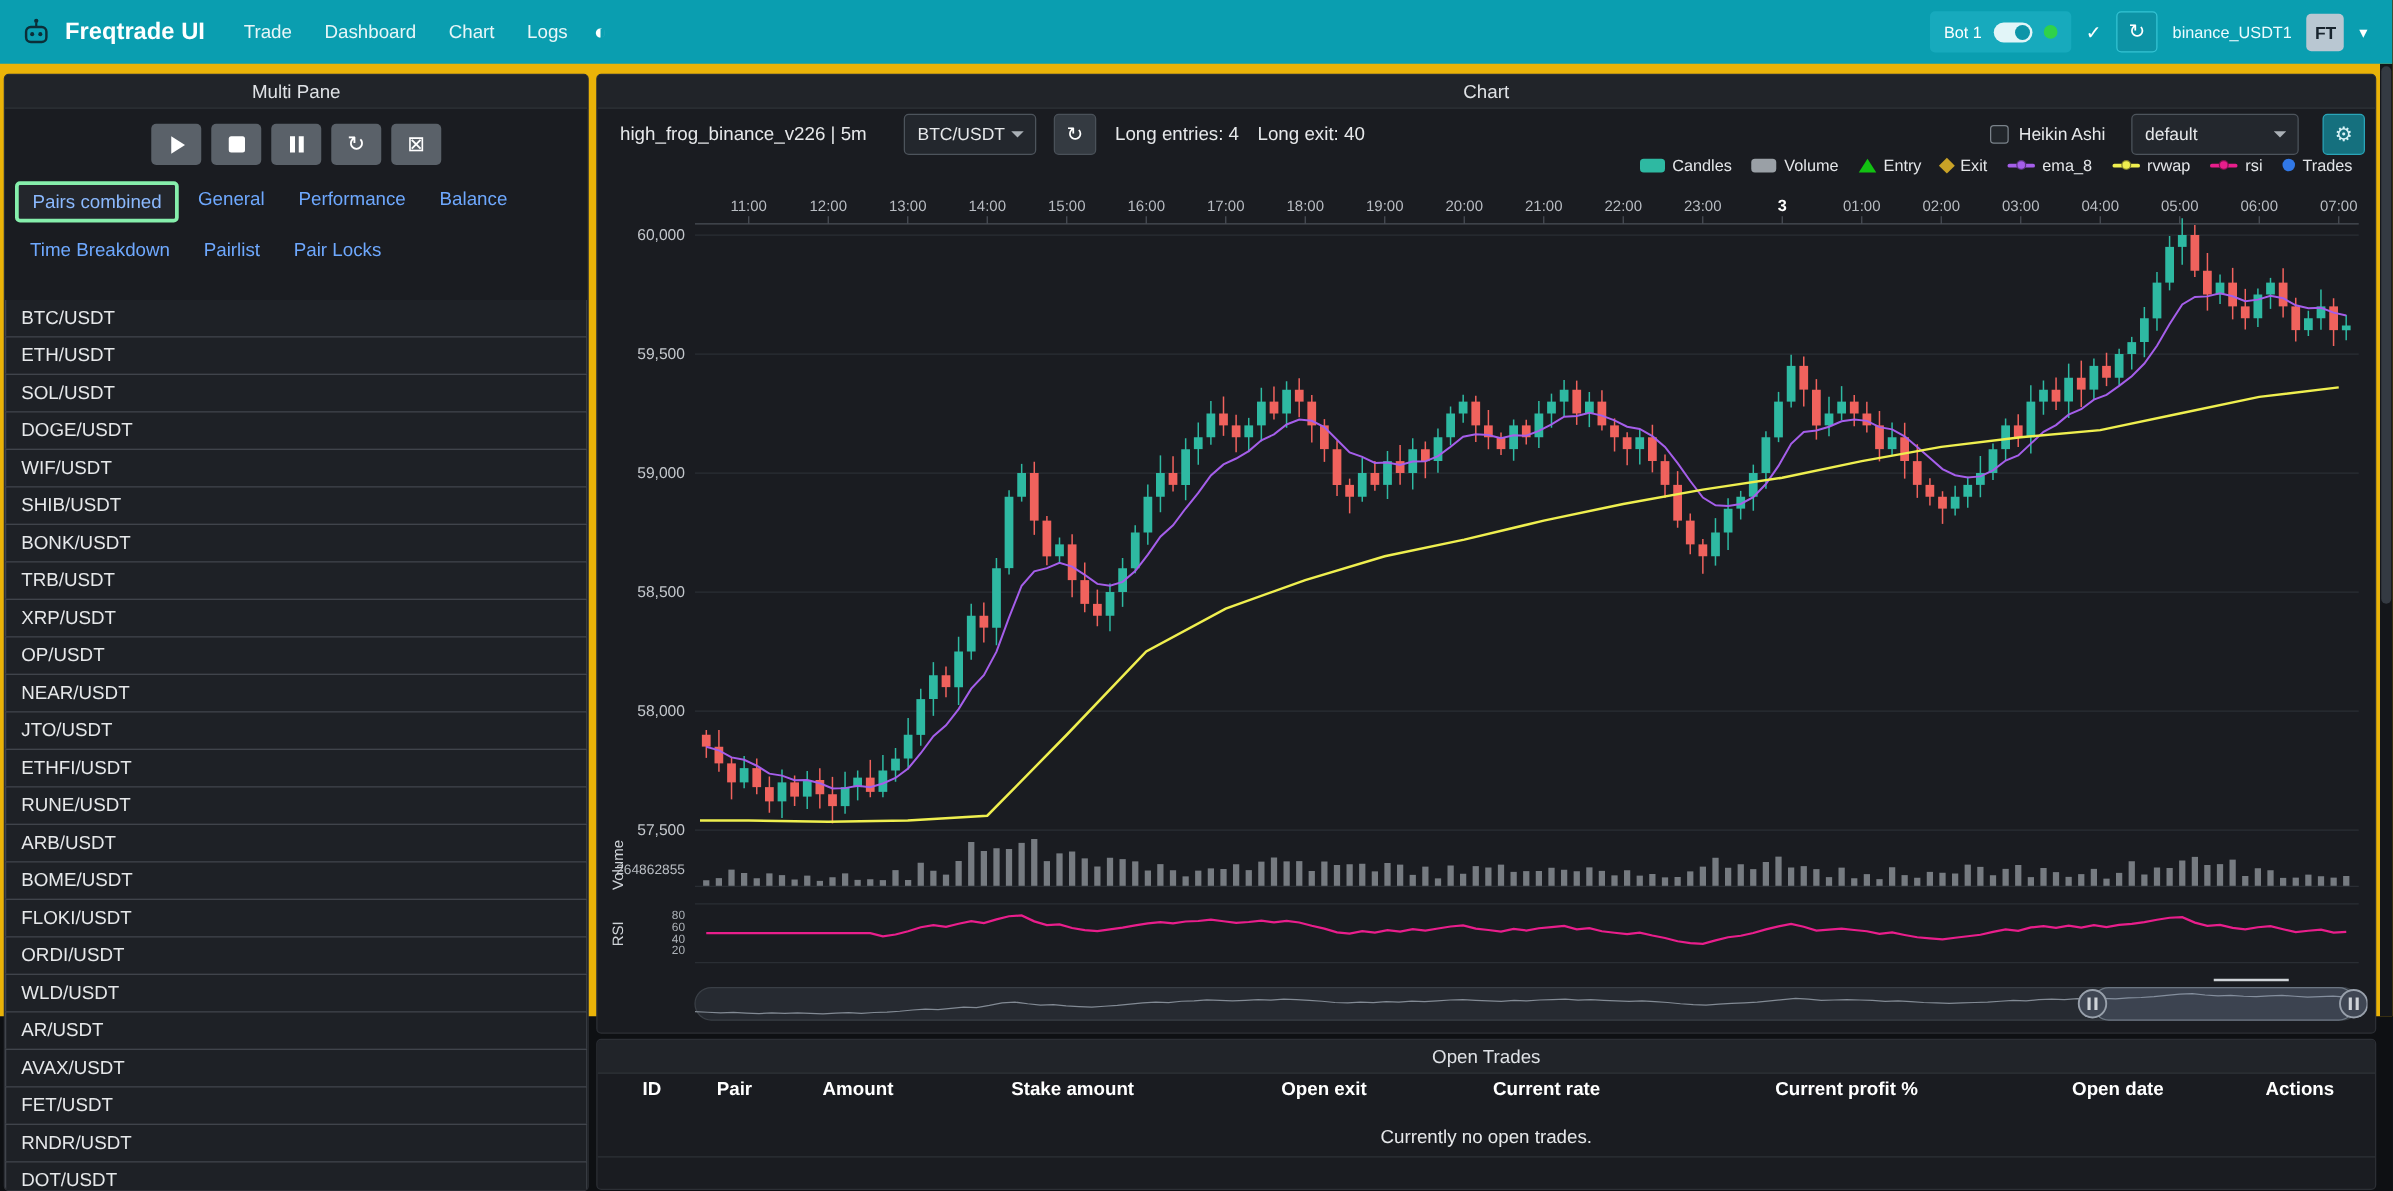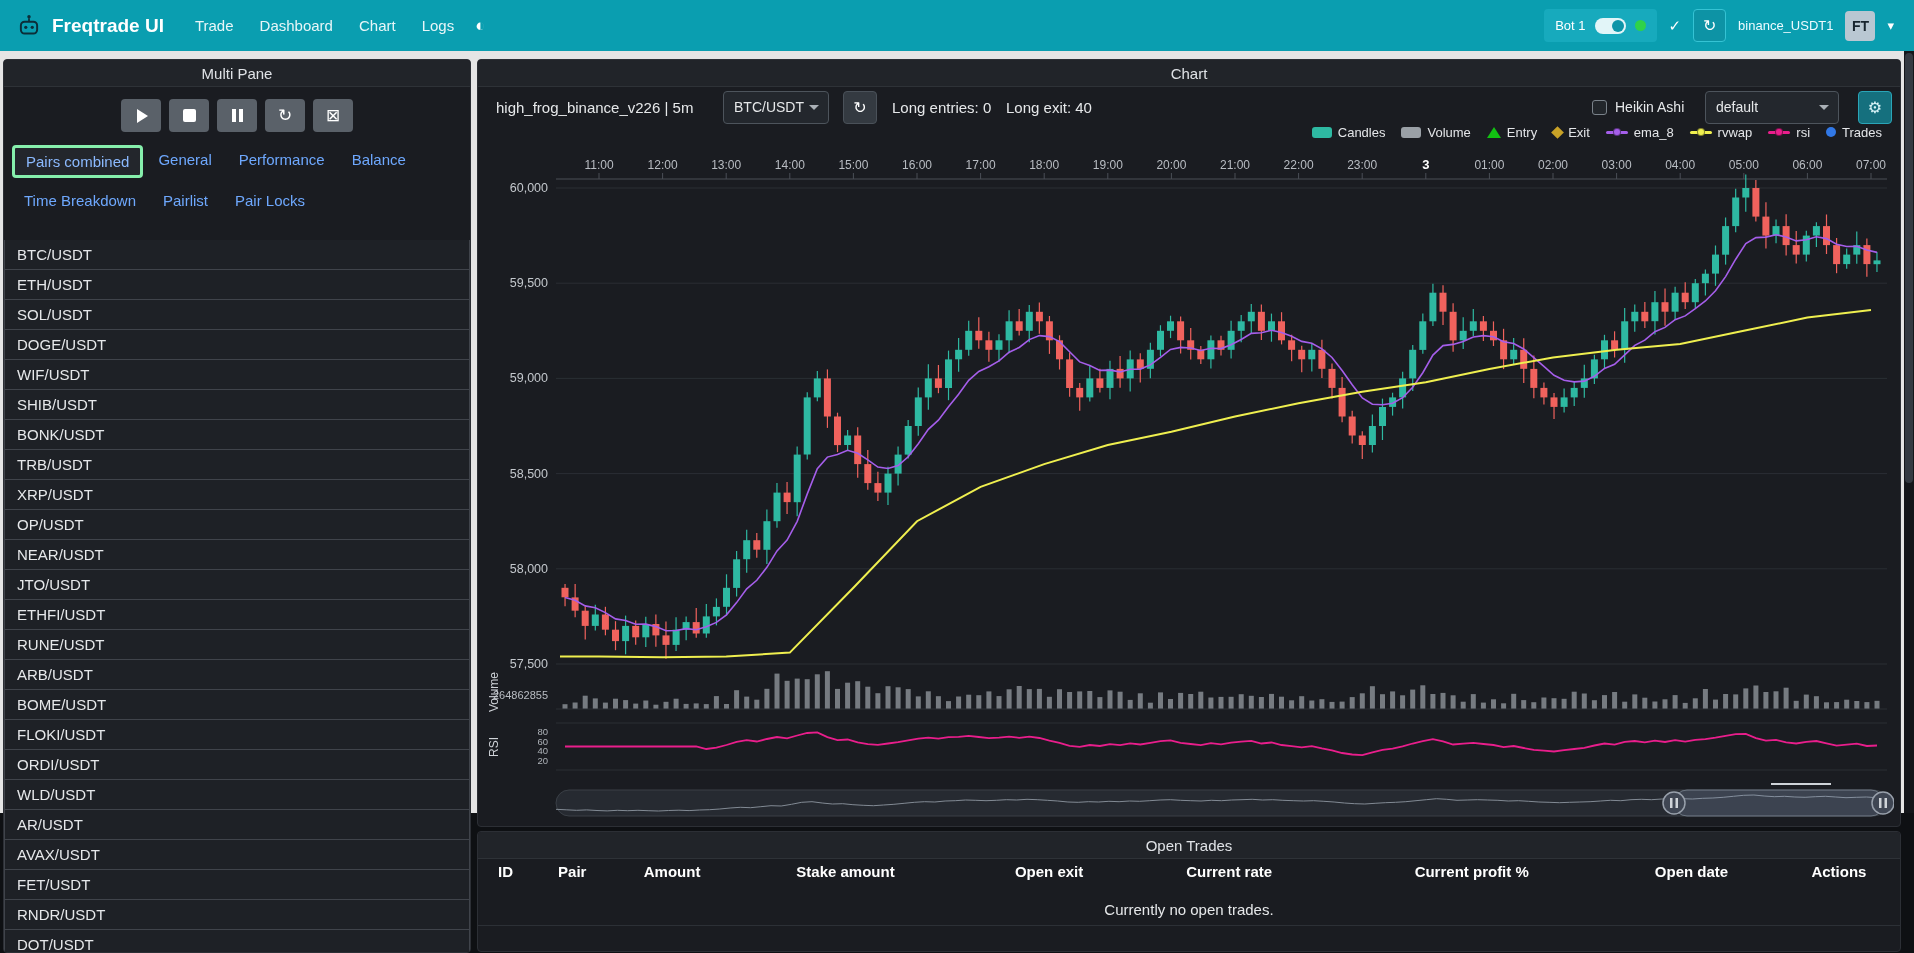--- a/index.html
+++ b/index.html
@@ -1,18 +1,18 @@
 <!DOCTYPE html>
 <html><head>
 <meta charset="utf-8">
 <style>
   *{margin:0;padding:0;box-sizing:border-box}
   html,body{width:1914px;height:953px;overflow:hidden;background:#0e1013;
     font-family:"Liberation Sans",sans-serif}
-  #app{position:relative;width:1914px;height:813px;background:#e5e5e5;color:#e6e8ea}
+  #app{position:relative;width:1914px;height:813px;background:#eab308;color:#e6e8ea}
 
   
   .navbar{position:absolute;left:0;top:0;width:100%;height:51px;background:#0a9eb0;
     display:flex;align-items:center;padding:0 16px;z-index:5}
   .logo{display:flex;align-items:center;margin-right:10px}
   .brand{font-size:19px;font-weight:700;color:#fff;margin-right:18px;white-space:nowrap}
   .nav-links{display:flex;align-items:center}
   .nav-link{color:#e8f6f8;font-size:15px;padding:0 13px;cursor:pointer;white-space:nowrap}
   .theme-icon{color:#fff;font-size:17px;margin-left:8px;cursor:pointer}
   .nav-right{margin-left:auto;display:flex;align-items:center;gap:12px;padding-right:4px}
@@ -197,21 +197,21 @@
         <div class="pair-row">DOT/USDT</div>
       </div>
   </section>
 
   <section class="card chart-card">
     <div class="card-header">Chart</div>
     <div class="chart-toolbar">
       <span class="strategy">high_frog_binance_v226 | 5m</span>
       <div class="select sel-pair">BTC/USDT</div>
       <button class="tb-btn btn-chart-refresh">↻</button>
-      <span class="lbl lbl-entries">Long entries: 0</span>
+      <span class="lbl lbl-entries">Long entries: 4</span>
       <span class="lbl lbl-exits">Long exit: 40</span>
       <span class="checkbox"></span>
       <span class="lbl lbl-ha">Heikin Ashi</span>
       <div class="select sel-config">default</div>
       <button class="tb-btn btn-gear">⚙</button>
     </div>
     <div class="legend" id="legend">
         <div class="legend-item">
           <span class="sw-rect" style="background: rgb(46, 185, 162);"></span>
           <span>Candles</span>
@@ -738,21 +738,21 @@
             <rect x="1395" y="651" width="2.5" height="10" fill="#cfd3d8"></rect>
             <rect x="1400.5" y="651" width="2.5" height="10" fill="#cfd3d8"></rect>
           </g>
         </g>
       </svg>
   </section>
 
   <section class="card trades-card">
     <div class="card-header">Open Trades</div>
     <div class="trade-cols" id="trade-cols">
-        <div class="trade-col" style="width: 61px;">ID</div>
+        <div class="trade-col" style="width: 61px; margin-left: 16px;">ID</div>
         <div class="trade-col" style="width: 87px;">Pair</div>
         <div class="trade-col" style="width: 155px;">Amount</div>
         <div class="trade-col" style="width: 222px;">Stake amount</div>
         <div class="trade-col" style="width: 174px;">Open exit</div>
         <div class="trade-col" style="width: 232px;">Current rate</div>
         <div class="trade-col" style="width: 244px;">Current profit %</div>
         <div class="trade-col" style="width: 159px;">Open date</div>
         <div class="trade-col" style="width: 90px;">Actions</div>
       </div>
     <div class="trade-empty">Currently no open trades.</div>

